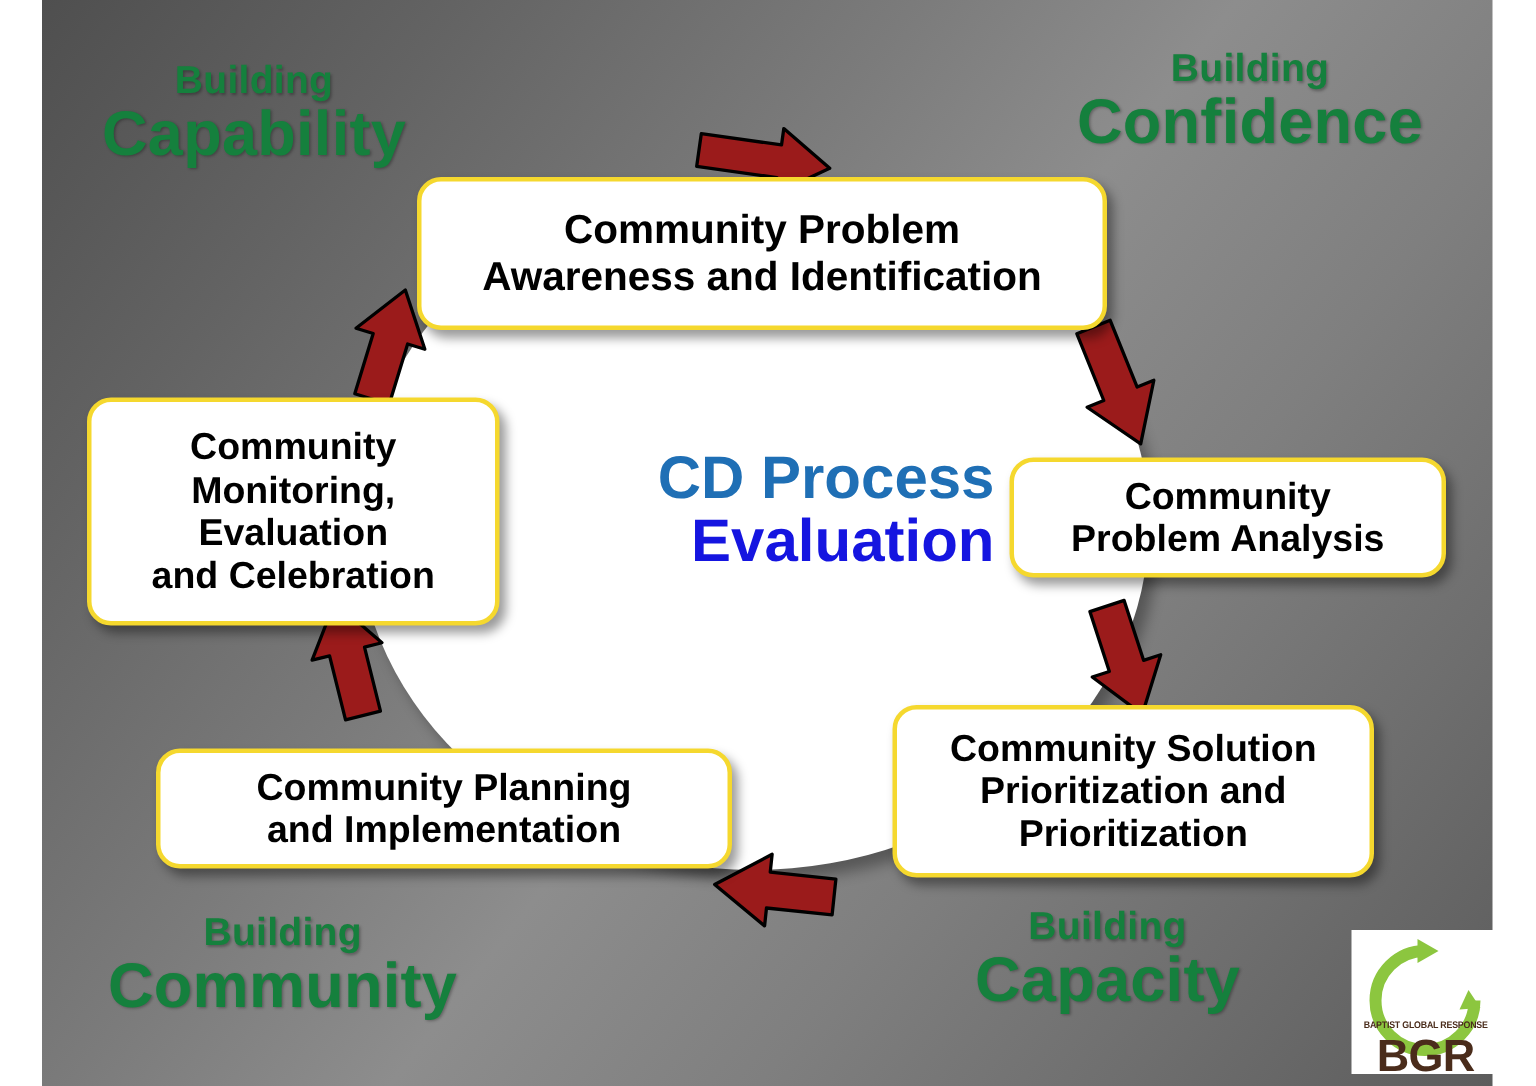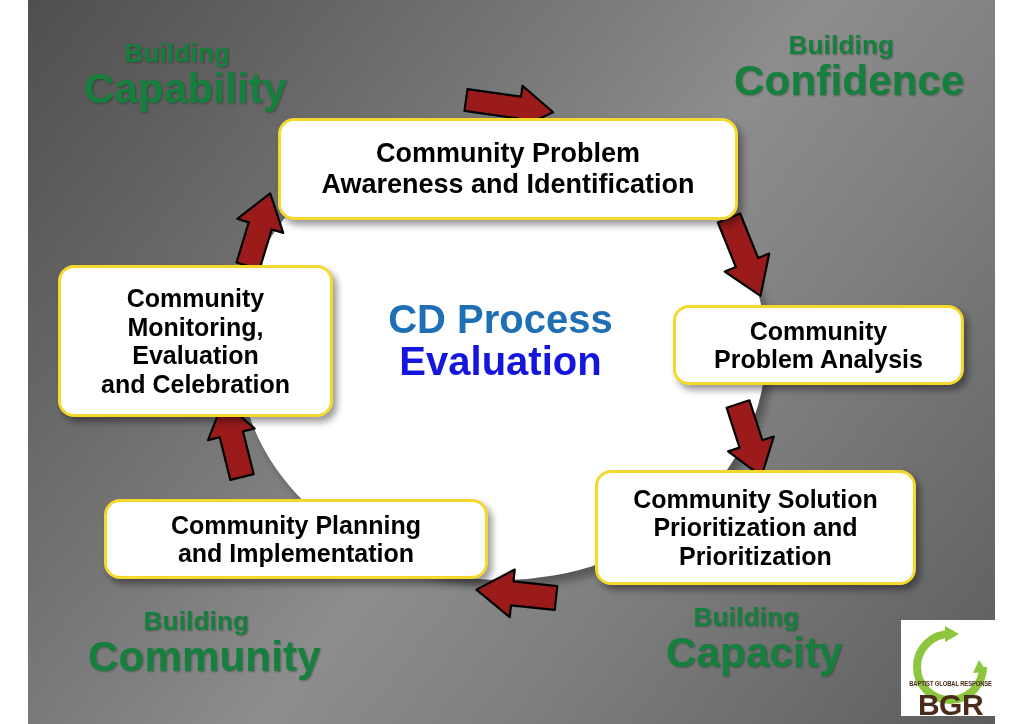--- a/index.html
+++ b/index.html
@@ -66,21 +66,20 @@
     font-size: 26px;
     font-weight: bold;
     letter-spacing: 0.2px;
   }
   .corner-label .big {
     display: block;
     font-size: 42px;
     font-weight: bold;
     letter-spacing: 0.2px;
     margin-top: 1px;
-    margin-left: 16px;
   }
 
   #label-capability { left: 68px;  top: 40px; }
   #label-confidence { left: 718px; top: 32px; }
   #label-community  { left: 72px;  top: 608px; }
   #label-capacity   { left: 650px; top: 604px; }
 
   
   .node-box {
     position: absolute;
@@ -124,21 +123,21 @@
     width: 275px; height: 152px;
     font-size: 25px;
   }
 
   
   #center-title {
     position: absolute;
     left: 338px;
     top: 298px;
     width: 325px;
-    text-align: center;
+    text-align: right;
     font-weight: bold;
     line-height: 1.06;
   }
   #center-title .line-process {
     display: block;
     font-size: 40px;
     color: #1F6FB5;
   }
   #center-title .line-character {
     display: block;

